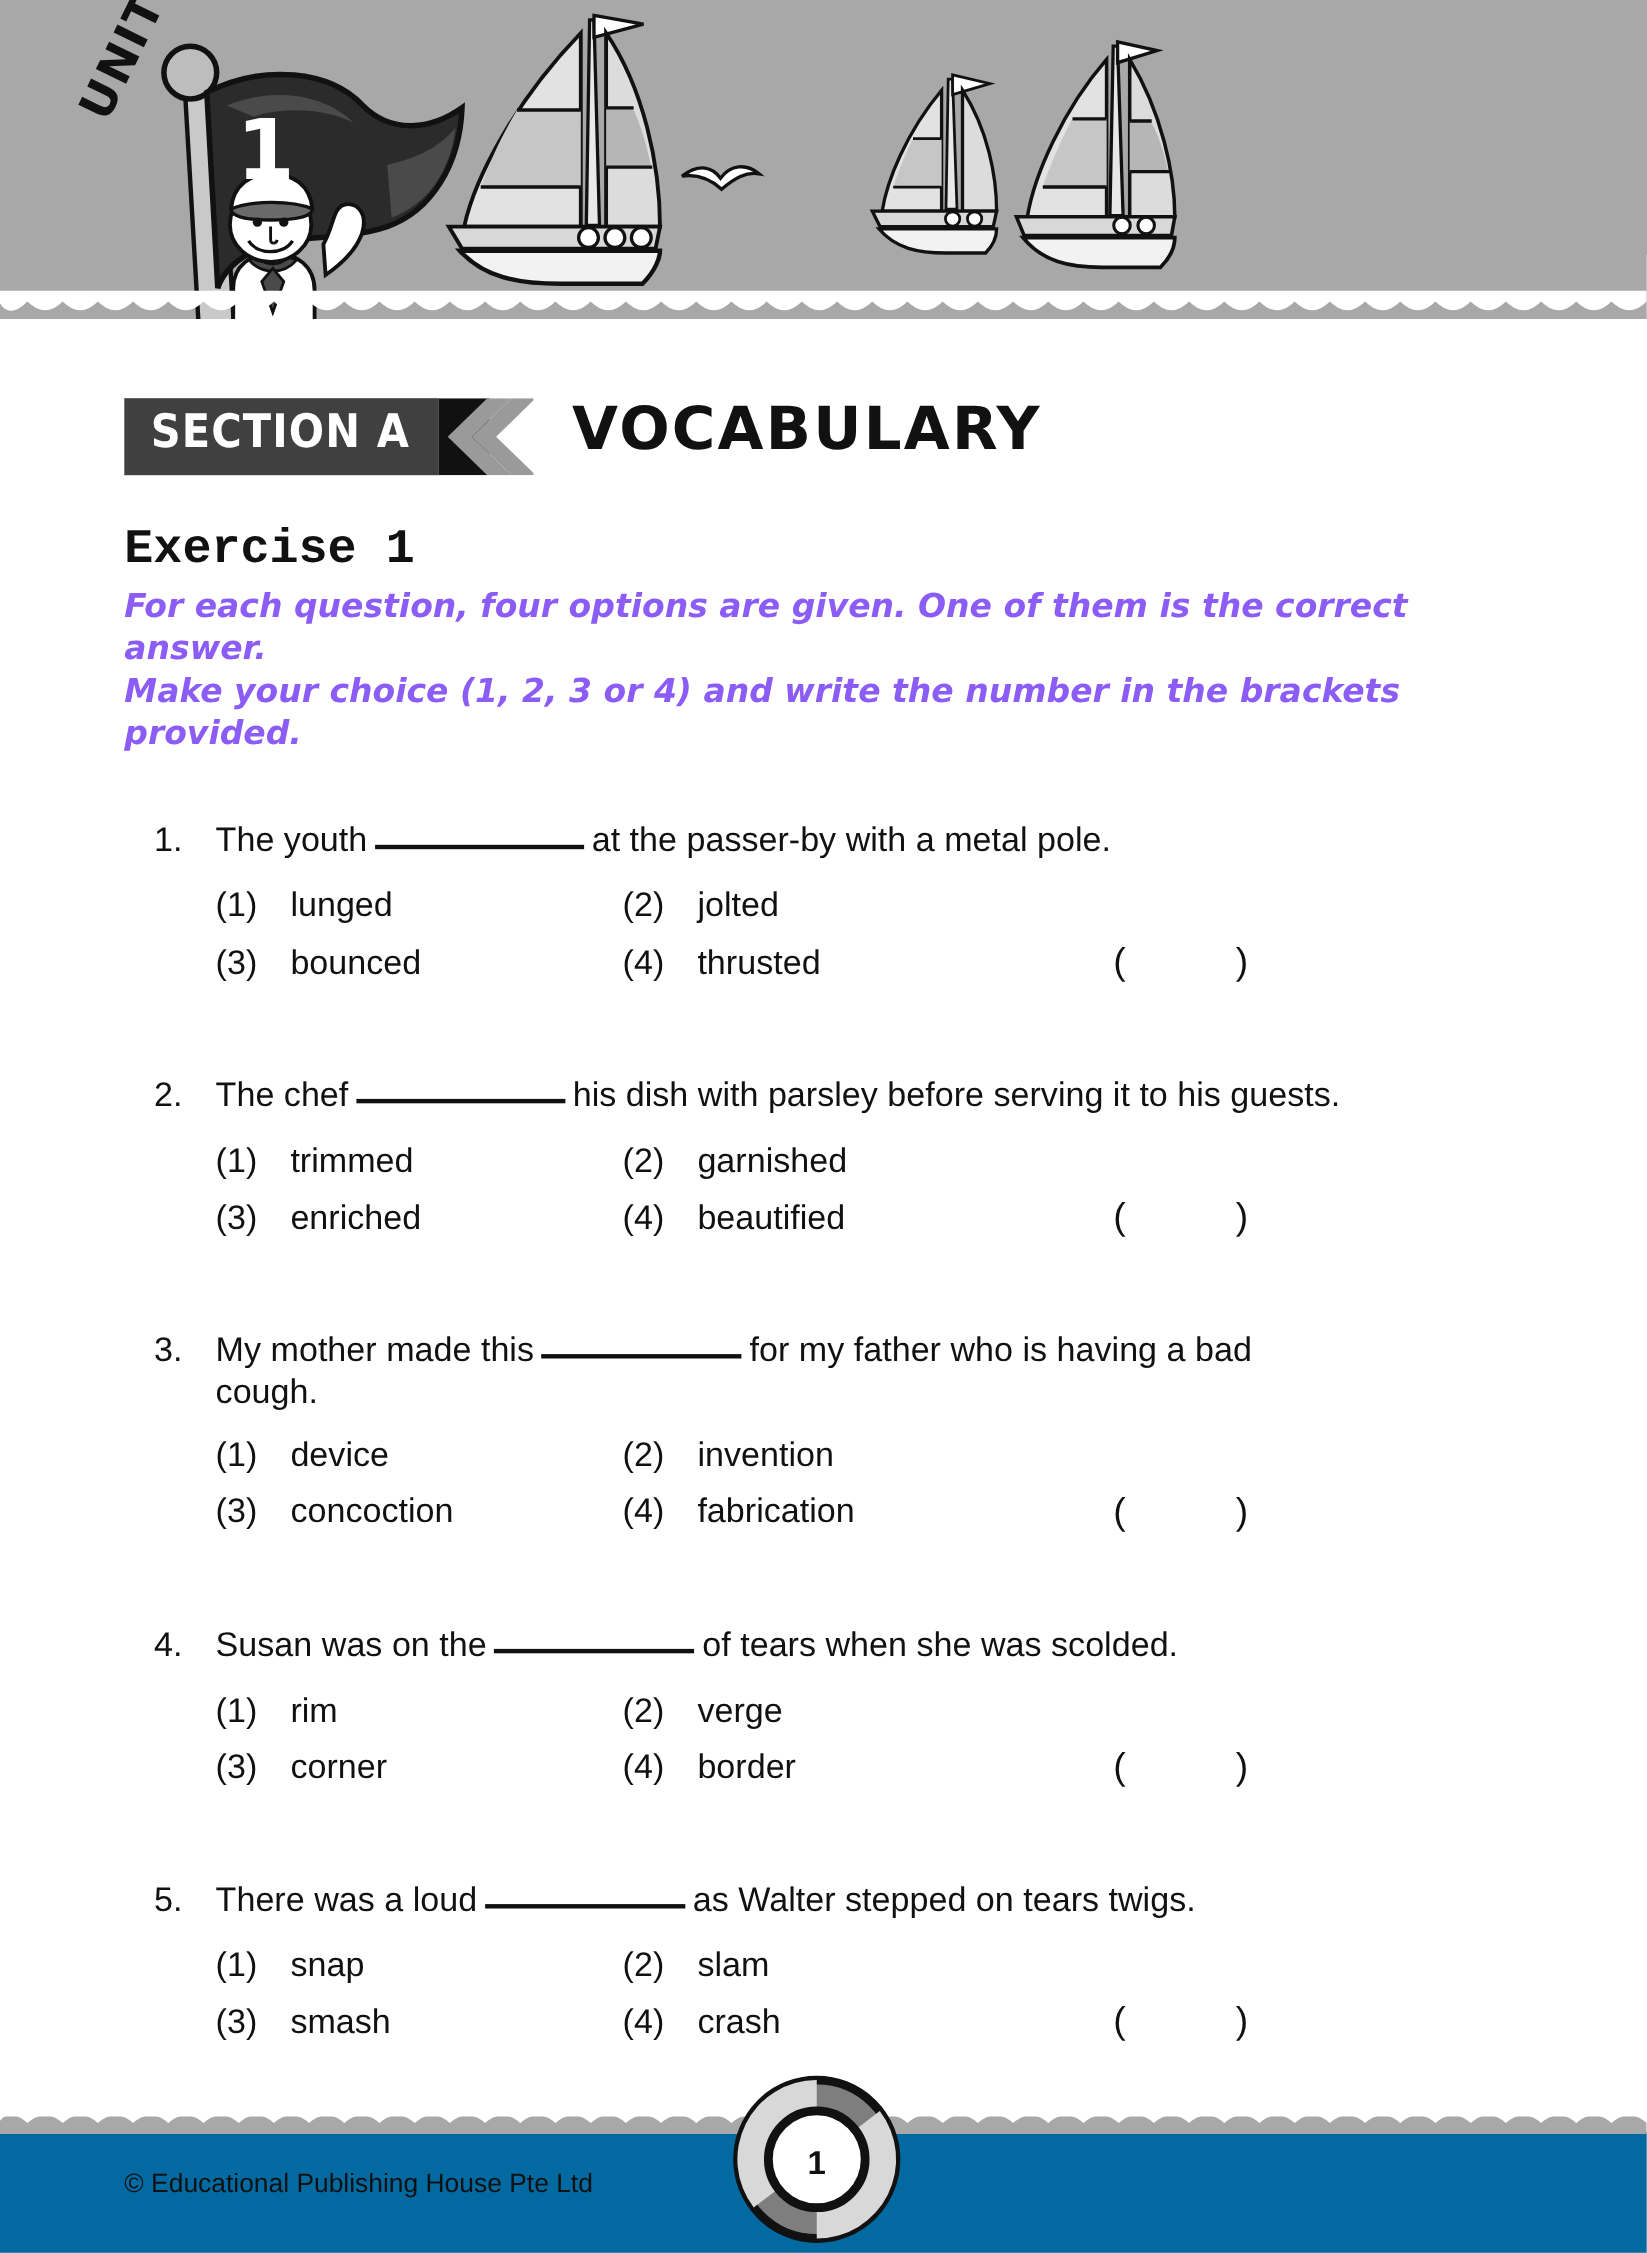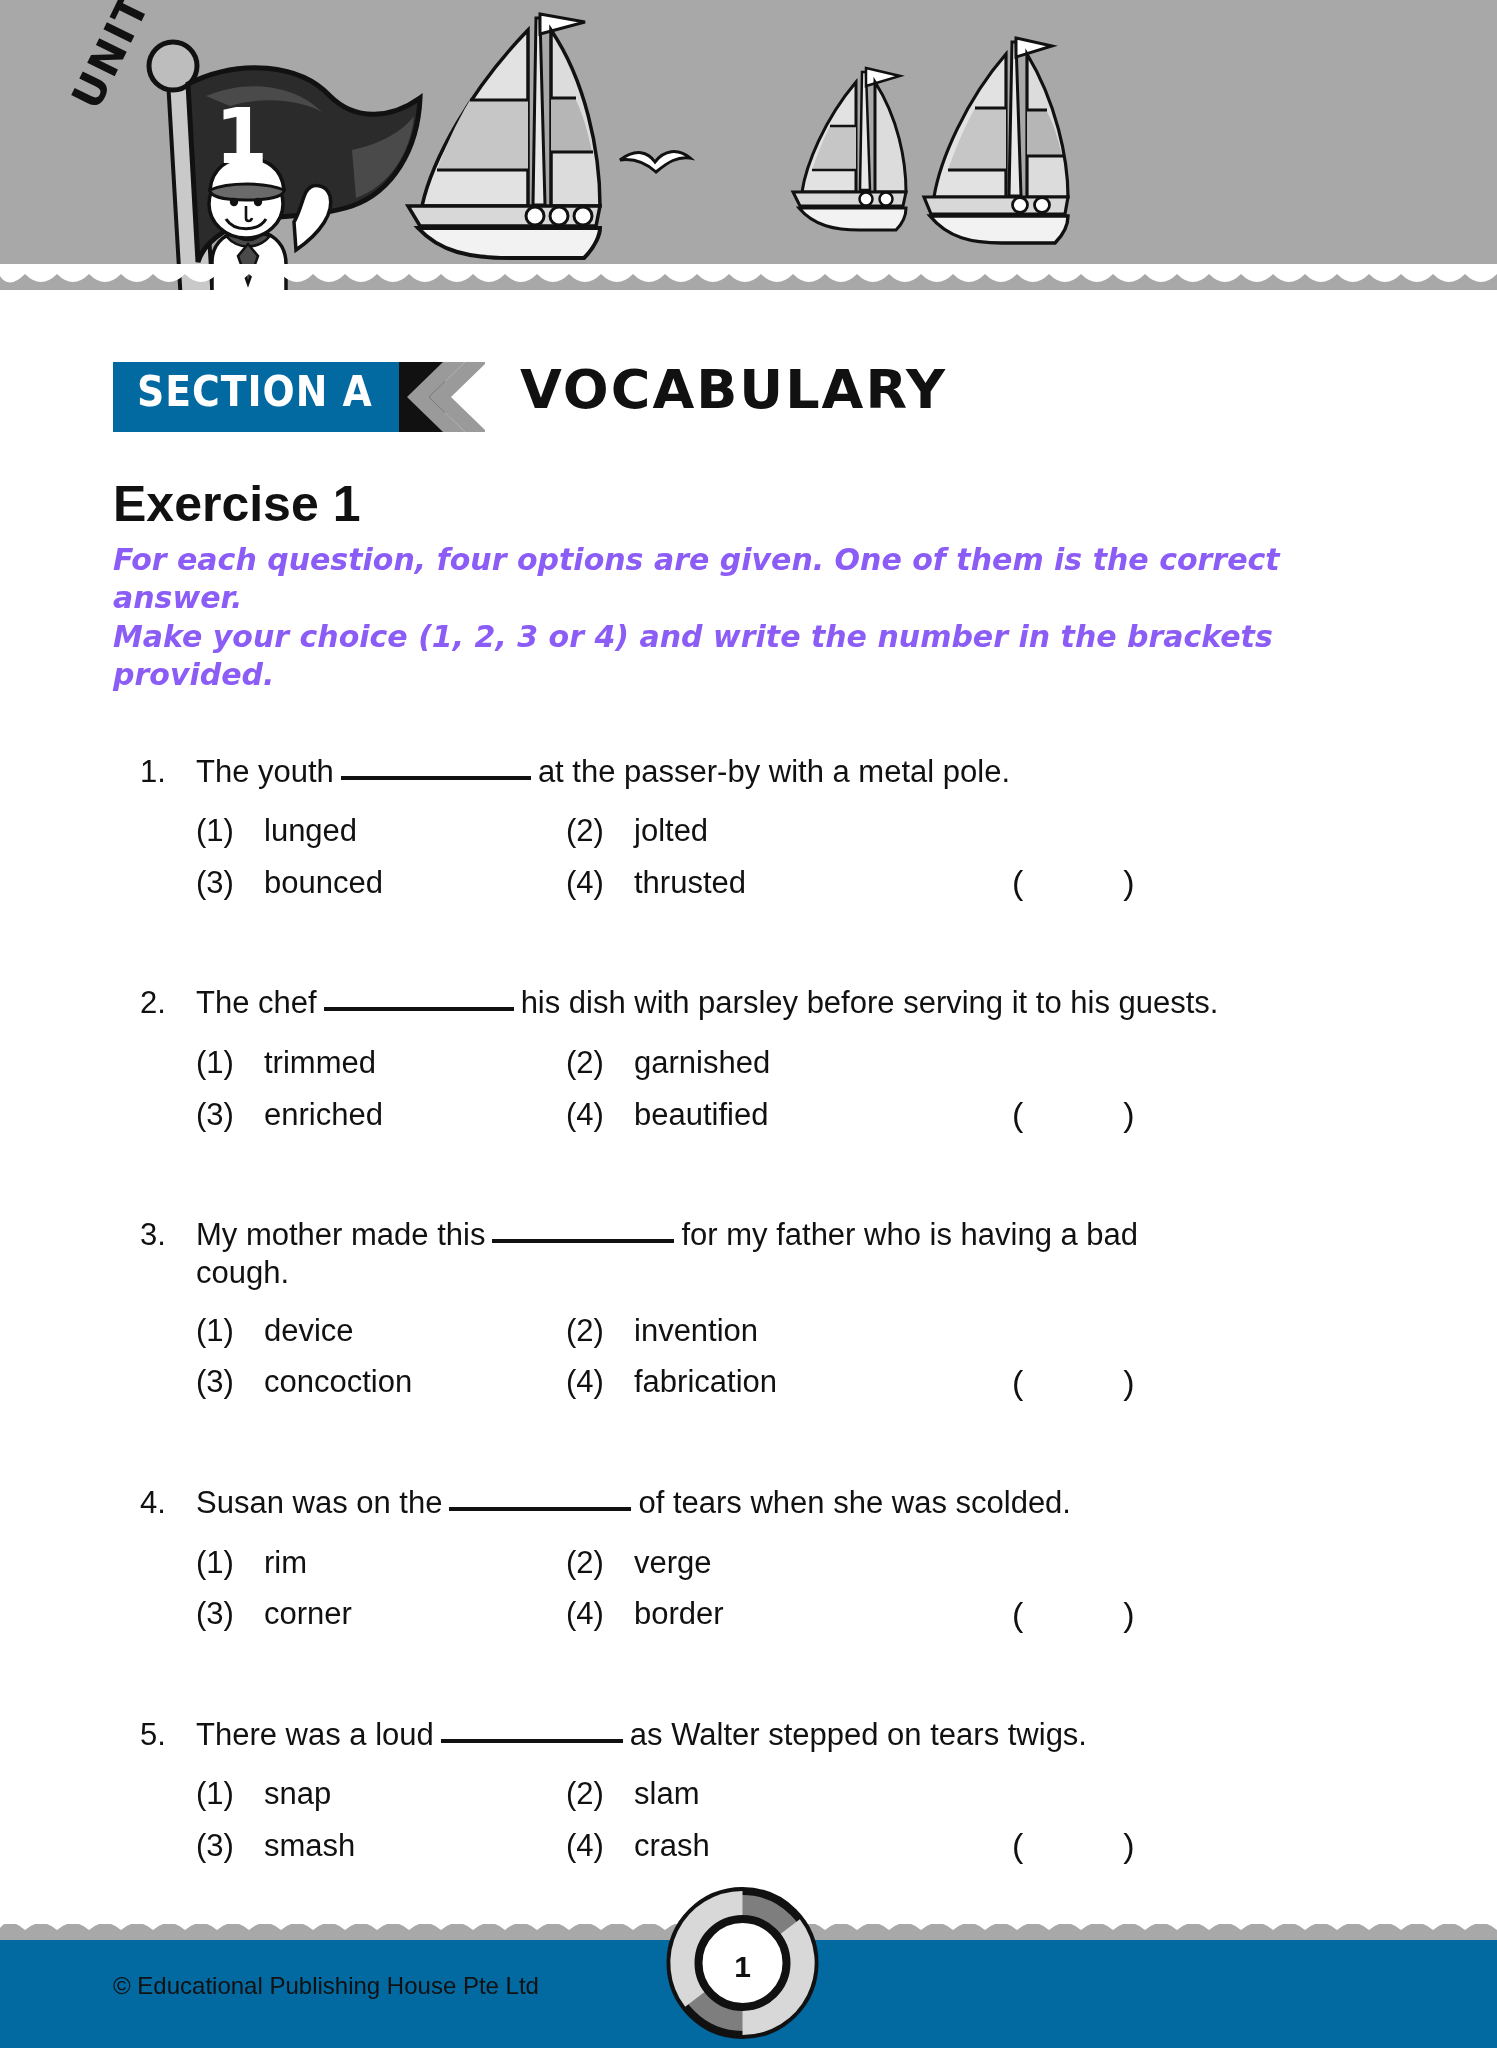--- a/index.html
+++ b/index.html
@@ -45,41 +45,41 @@
     color:#ffffff;
     z-index:6;
   }
 
   
   .section-banner{
     position:absolute; left:113px; top:362px;
     height:70px; display:flex; align-items:stretch; z-index:9;
   }
   .section-tab{
-    background:#0369a1; color:#ffffff;
+    background:#404040; color:#ffffff;
     display:flex; align-items:center; padding:0 26px 12px 24px;
     font-family:"DejaVu Sans", sans-serif;
     font-weight:bold; font-size:42px; letter-spacing:1px;
     font-stretch:condensed;
   }
   .chevrons{ display:flex; align-items:center; }
   .vocab-title{
     position:absolute; left:520px; top:358px;
     font-family:"DejaVu Sans", sans-serif;
     font-weight:bold; font-size:54px; letter-spacing:2px;
     color:#111; z-index:9;text-align:right;
   }
 
   
   .sheet{ position:absolute; left:0; top:430px; width:1497px; }
 
   .ex-title{
     margin:45px 0 0 113px;
-    font-family:Liberation Sans, sans-serif;
-    font-weight:bold; font-size:50px; color:#111;
+    font-family:Liberation Mono, monospace;
+    font-weight:bold; font-size:44px; color:#111;
   }
   .ex-instructions{
     margin:8px 0 0 113px;
     width:1290px;
     font-family:"DejaVu Sans", sans-serif;
     font-style:italic; font-weight:bold;
     font-size:30px; line-height:1.28; color:#8b5cf6;
   }
 
   .qlist{ margin-top:58px; }

